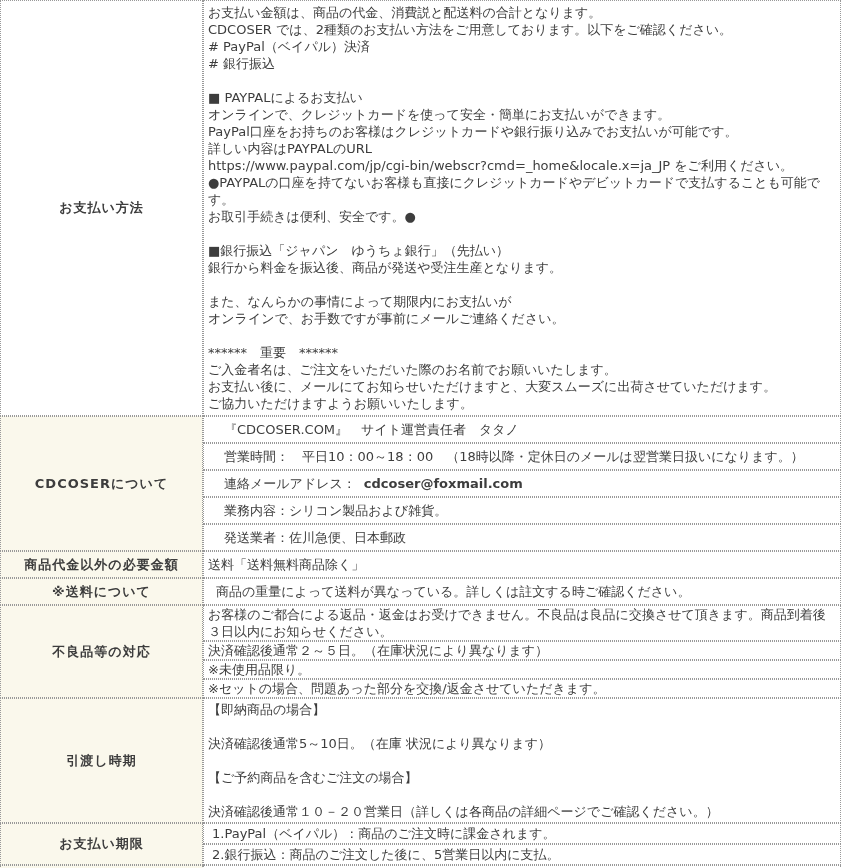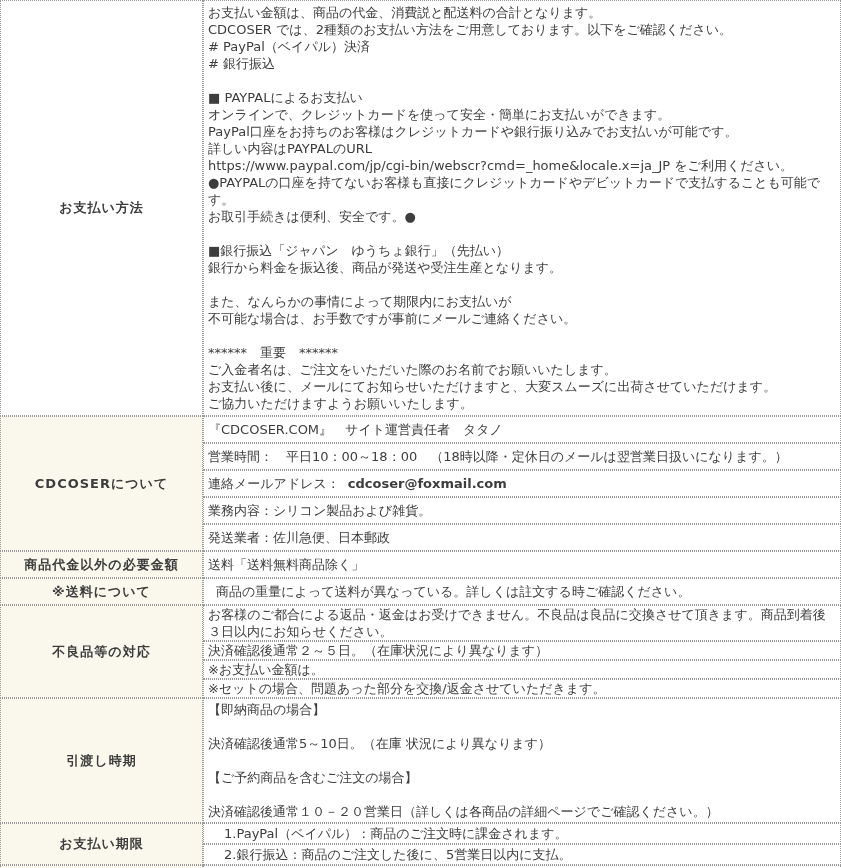--- a/index.html
+++ b/index.html
@@ -40,26 +40,26 @@
   tr.payment-method td.hdr{background:var(--hdr-bg-first);}
   td.content{
     vertical-align:middle;
     padding:2px 4px;
     word-break:break-all;
   }
   .line{line-height:17px;min-height:17px;white-space:pre-wrap;}
   .b{font-weight:bold;margin-left:8px;}
   
   tr.payment-method td.content{padding:3px 4px;}
-  tr.about-cdcoser td.content{padding:4px 4px;}
+  tr.about-cdcoser td.content{padding:4px 20px;}
   tr.extra-charges td.content{padding:4px 4px;margin-top:40px;}
   tr.shipping-note td.content{padding:4px 12px;}
   tr.defective-items td.content{padding:0 4px;margin-top:14px;}
   tr.delivery-time td.content{padding:2px 4px;}
-  tr.payment-deadline td.content{padding:1px 20px;}
+  tr.payment-deadline td.content{padding:1px 8px;}
   tr.return-deadline td.content{padding:2px 4px;}
 </style>
 </head>
 <body>
 
 <div class="page">
   <table class="shop-info">
     <colgroup>
         <col class="c-hdr">
         <col class="c-body">
@@ -78,21 +78,21 @@
             <div class="line">PayPal口座をお持ちのお客様はクレジットカードや銀行振り込みでお支払いが可能です。</div>
             <div class="line">詳しい内容はPAYPALのURL</div>
             <div class="line">https://www.paypal.com/jp/cgi-bin/webscr?cmd=_home&amp;locale.x=ja_JP をご利用ください。</div>
             <div class="line">●PAYPALの口座を持てないお客様も直接にクレジットカードやデビットカードで支払することも可能です。</div>
             <div class="line">お取引手続きは便利、安全です。●</div>
             <div class="line">&nbsp;</div>
             <div class="line">■銀行振込「ジャパン　ゆうちょ銀行」（先払い）</div>
             <div class="line">銀行から料金を振込後、商品が発送や受注生産となります。</div>
             <div class="line">&nbsp;</div>
             <div class="line">また、なんらかの事情によって期限内にお支払いが</div>
-            <div class="line">不可能な場合は、お手数ですが事前にメールご連絡ください。</div>
+            <div class="line">オンラインで、お手数ですが事前にメールご連絡ください。</div>
             <div class="line">&nbsp;</div>
             <div class="line">******　重要　******</div>
             <div class="line">ご入金者名は、ご注文をいただいた際のお名前でお願いいたします。</div>
             <div class="line">お支払い後に、メールにてお知らせいただけますと、大変スムーズに出荷させていただけます。</div>
             <div class="line">ご協力いただけますようお願いいたします。</div>
           </td>
         </tr>
         <tr class="about-cdcoser">
           <td class="hdr" rowspan="5">CDCOSERについて</td>
           <td class="content">
@@ -137,21 +137,21 @@
             <div class="line">お客様のご都合による返品・返金はお受けできません。不良品は良品に交換させて頂きます。商品到着後３日以内にお知らせください。</div>
           </td>
         </tr>
         <tr class="defective-items">
           <td class="content">
             <div class="line">決済確認後通常２～５日。（在庫状況により異なります）</div>
           </td>
         </tr>
         <tr class="defective-items">
           <td class="content">
-            <div class="line">※お支払い金額は。</div>
+            <div class="line">※未使用品限り。</div>
           </td>
         </tr>
         <tr class="defective-items">
           <td class="content">
             <div class="line">※セットの場合、問題あった部分を交換/返金させていただきます。</div>
           </td>
         </tr>
         <tr class="delivery-time">
           <td class="hdr" rowspan="1">引渡し時期</td>
           <td class="content">

